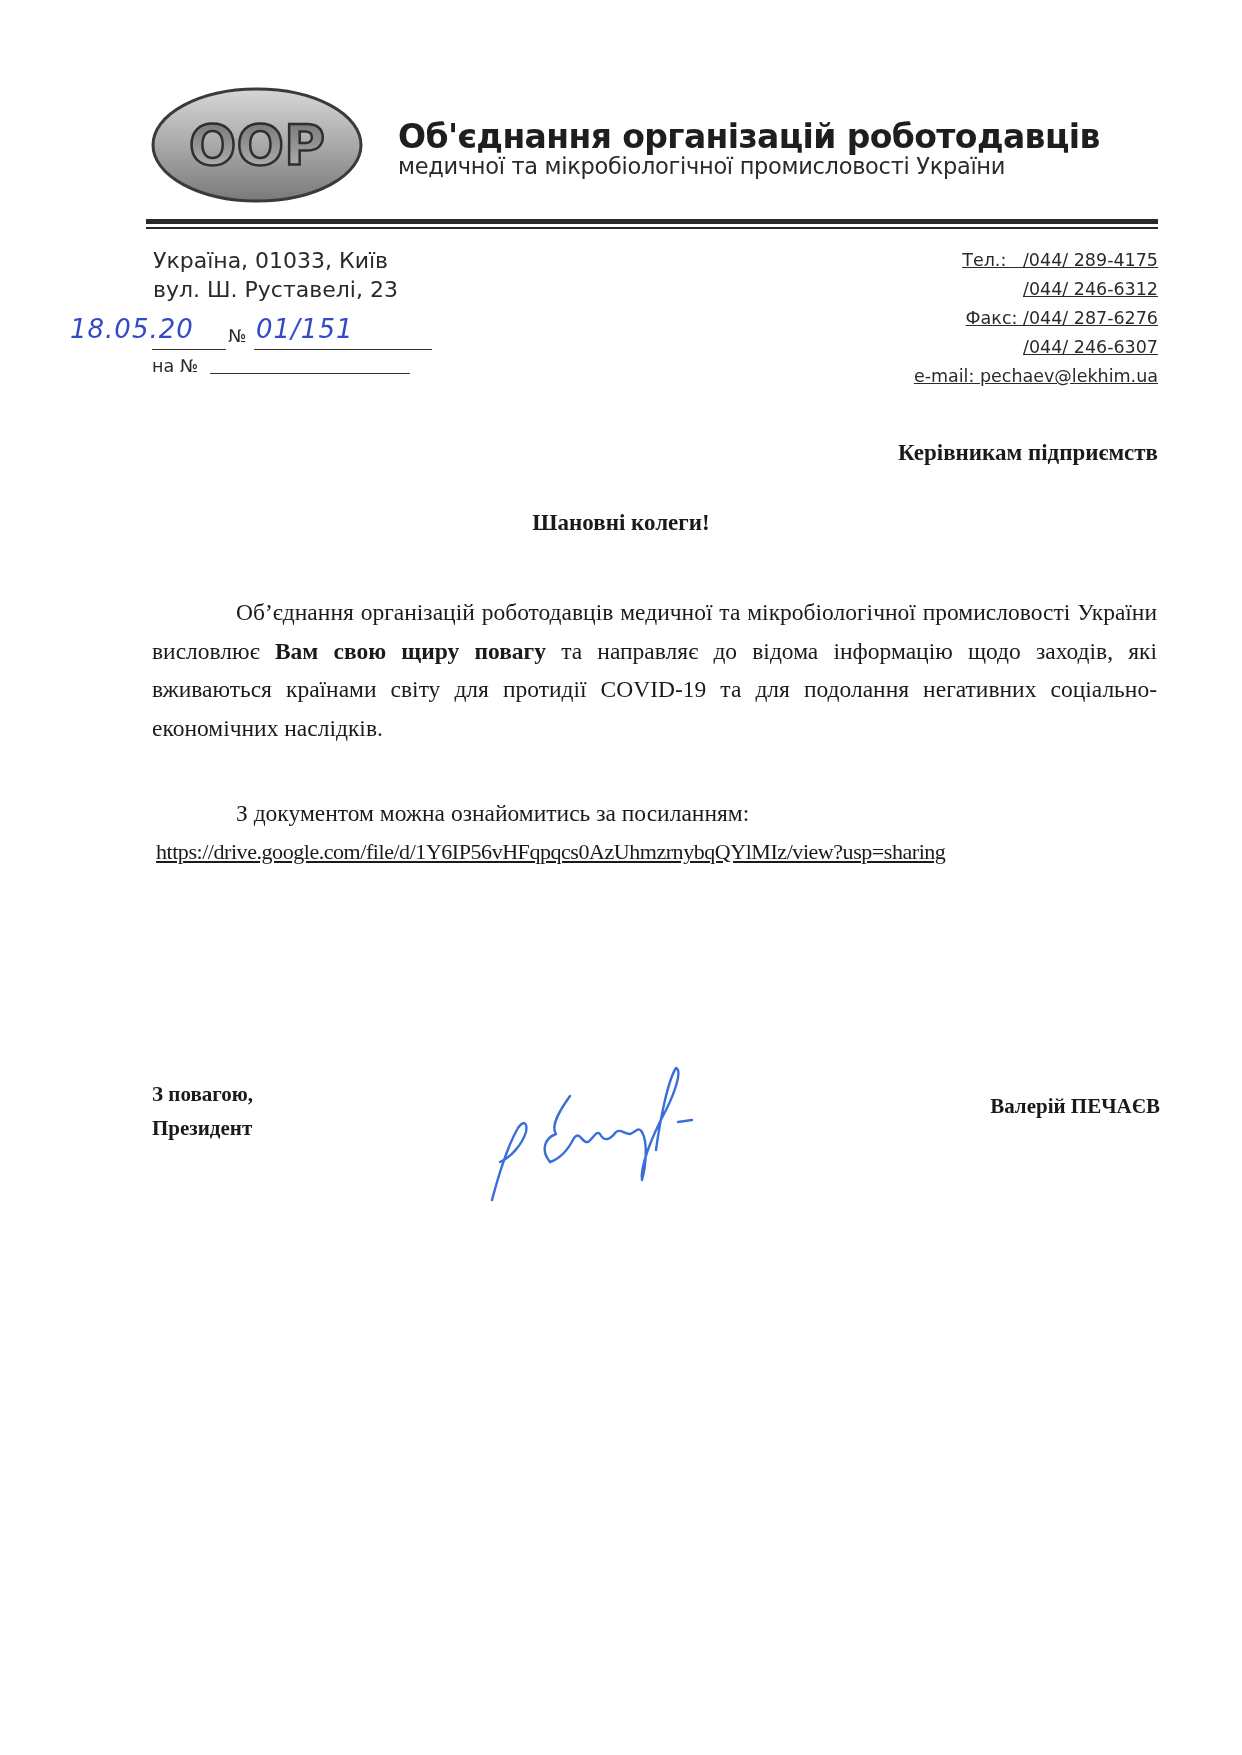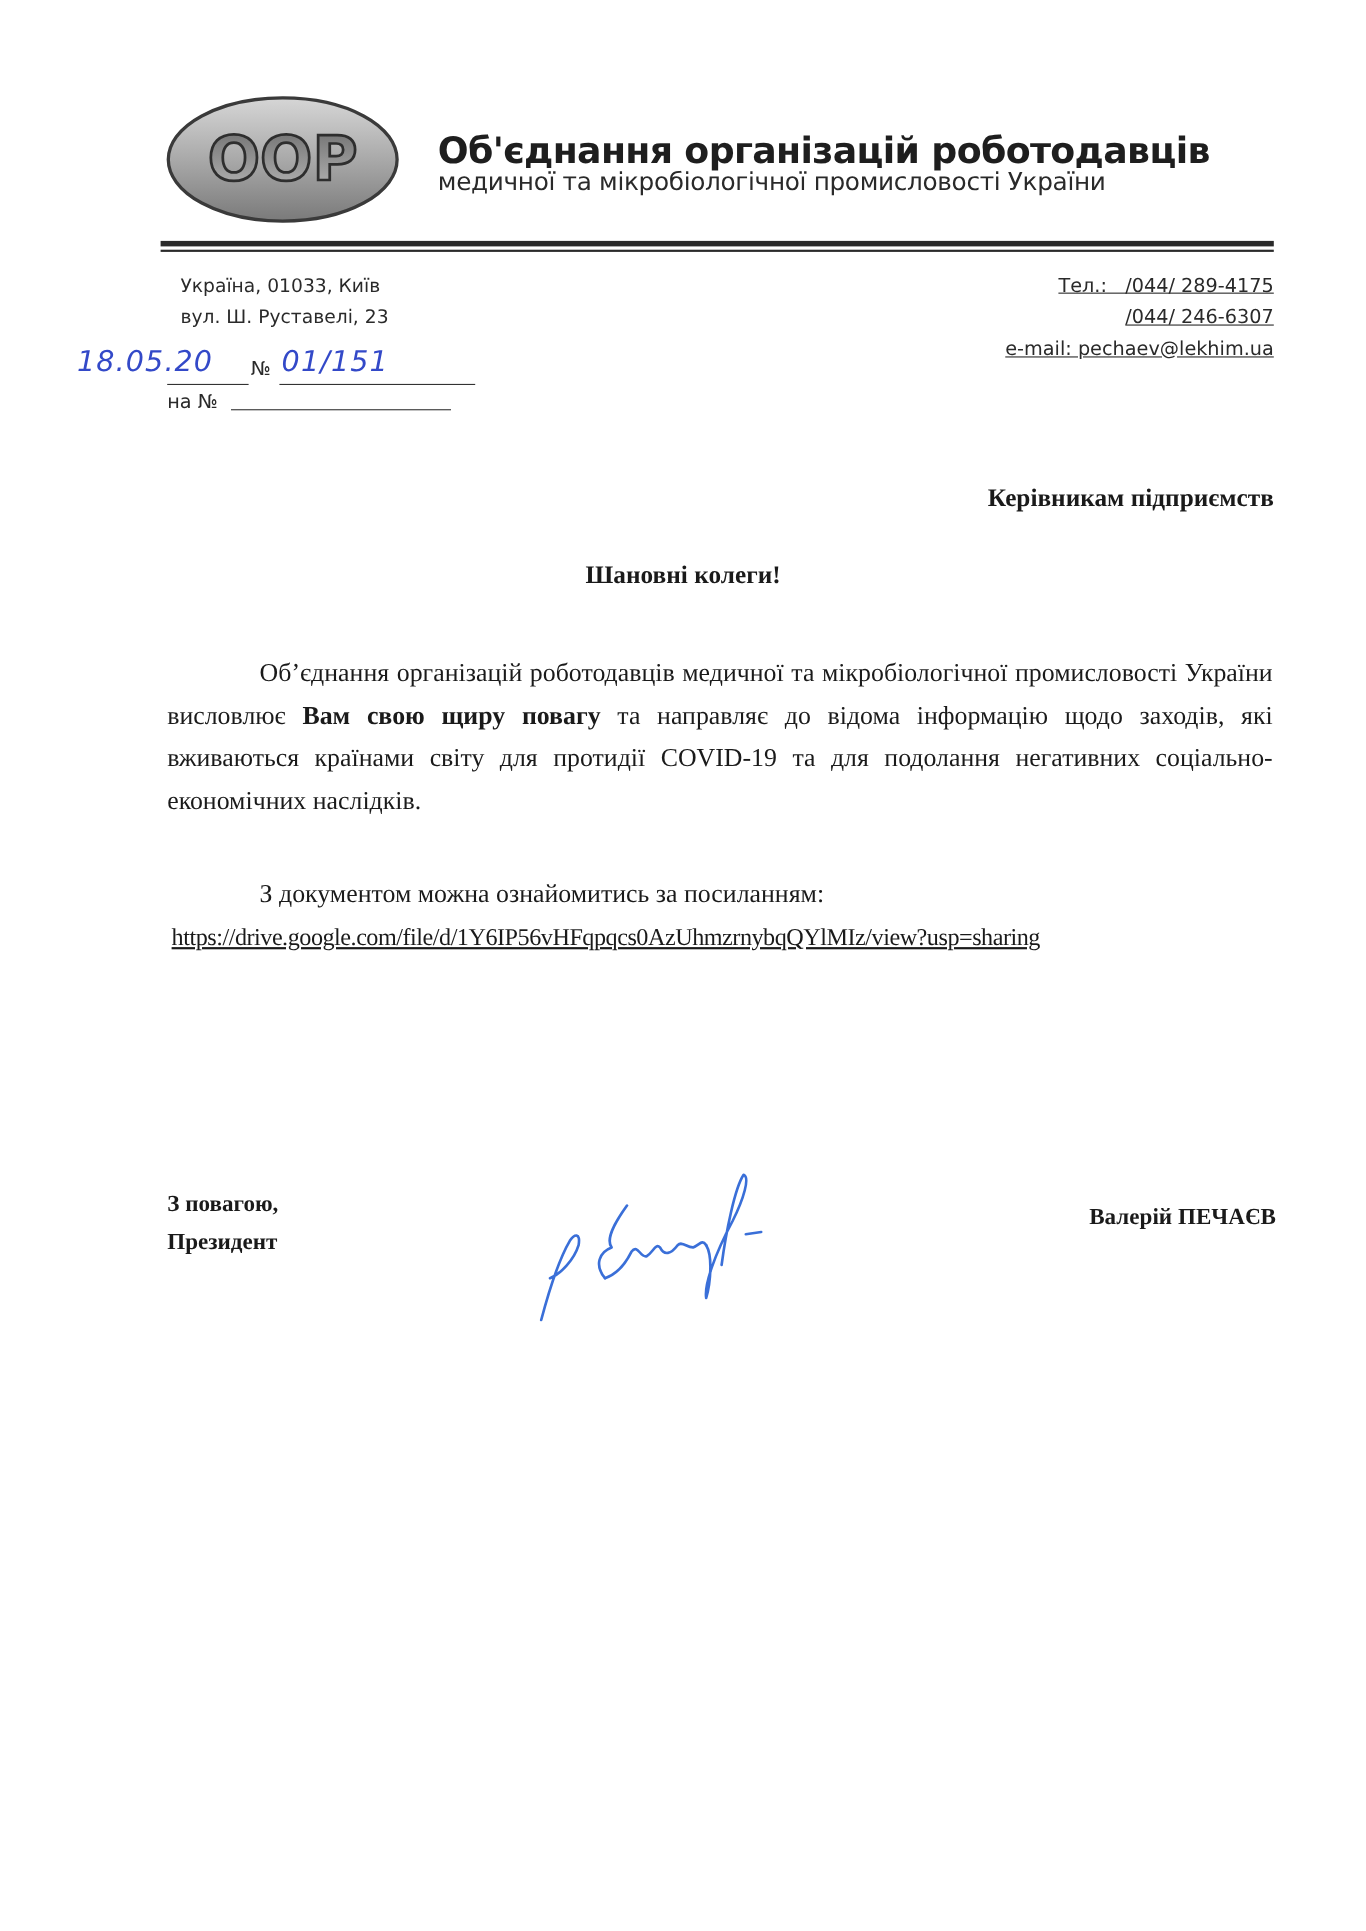--- a/index.html
+++ b/index.html
@@ -15,21 +15,21 @@
       left: 398px; top: 117px; font-family: "DejaVu Sans", sans-serif;
       font-weight: bold; font-size: 33px; color: #1e1e1e; letter-spacing: -0.6px; white-space: nowrap;
     }
     .org-subtitle {
       left: 398px; top: 153px; font-size: 22.5px; color: #2a2a2a; letter-spacing: -0.3px; white-space: nowrap;
     }
     .rule-thick { left: 146px; top: 219px; width: 1012px; height: 5px; background: #2a2a2a; }
     .rule-thin  { left: 146px; top: 227px; width: 1012px; height: 2px; background: #2a2a2a; }
 
     
-    .addr { left: 164px; top: 246px; font-size: 17px; line-height: 29px; color: #2a2a2a; }
+    .addr { left: 153px; top: 246px; font-size: 22px; line-height: 29px; color: #2a2a2a; }
 
     .refline { left: 70px; top: 316px; width: 360px; height: 34px; }
     .hand {
       font-family: "DejaVu Sans", sans-serif; color: #3349c8; font-size: 26px;
       font-style: italic; position: absolute; white-space: nowrap; letter-spacing: 1px;
     }
     .ref-date { left: 0; top: -2px; }
     .ref-no-label { left: 158px; top: 10px; font-size: 17.5px; color: #2a2a2a; position: absolute; }
     .ref-num { left: 186px; top: -2px; }
     .uline { position: absolute; height: 1px; background: #333; }
@@ -95,20 +95,22 @@
   <span class="hand ref-num">01/151</span>
   <div class="uline" style="left:184px; top:33px; width:178px;"></div>
 </div>
 <div class="abs onno">
   <span>на №</span>
   <span style="display:inline-block; width:200px; border-bottom:1px solid #333; margin-left:6px; vertical-align:-2px;"></span>
 </div>
 
 <div class="abs contacts">
   <div class="row" style="white-space:pre;">Тел.:   /044/ 289-4175</div>
+  <div class="row">/044/ 246-6312</div>
+  <div class="row">Факс: /044/ 287-6276</div>
   <div class="row">/044/ 246-6307</div>
   <div class="row">e-mail: pechaev@lekhim.ua</div>
 </div>
 
 <div class="abs serif addressee">Керівникам підприємств</div>
 <div class="abs serif greeting">Шановні колеги!</div>
 
 <div class="abs serif para"><span>Об’єднання організацій роботодавців медичної та мікробіологічної промисловості України висловлює </span><b>Вам свою щиру повагу</b><span> та направляє до відома інформацію щодо заходів, які вживаються країнами світу для протидії COVID-19 та  для  подолання  негативних  соціально-економічних наслідків.</span></div>
 
 <div class="abs serif link-intro">З документом можна ознайомитись за посиланням:</div>

